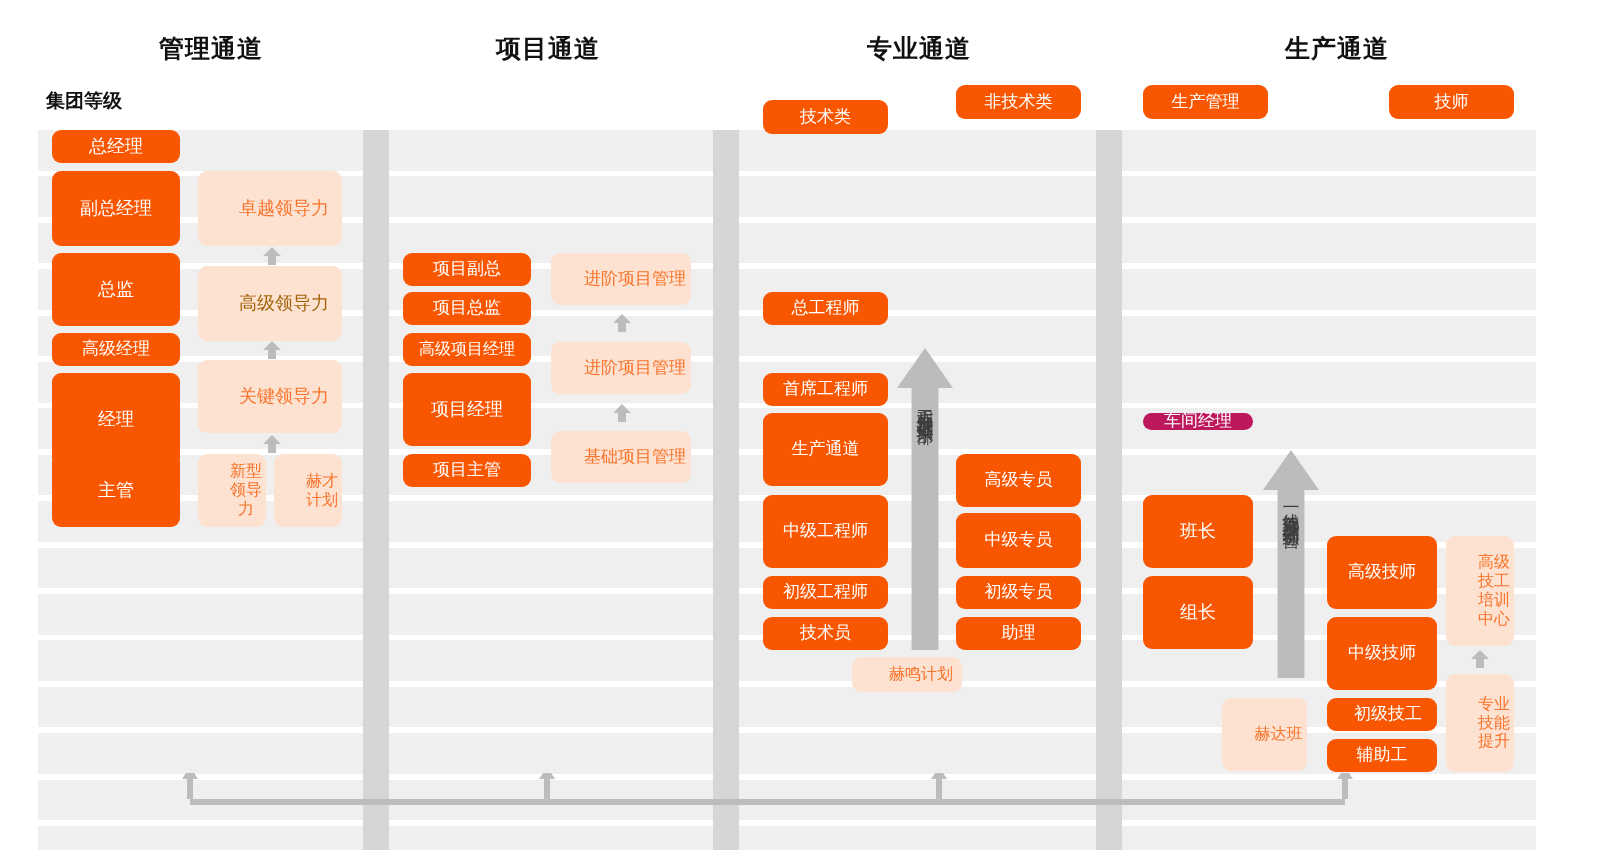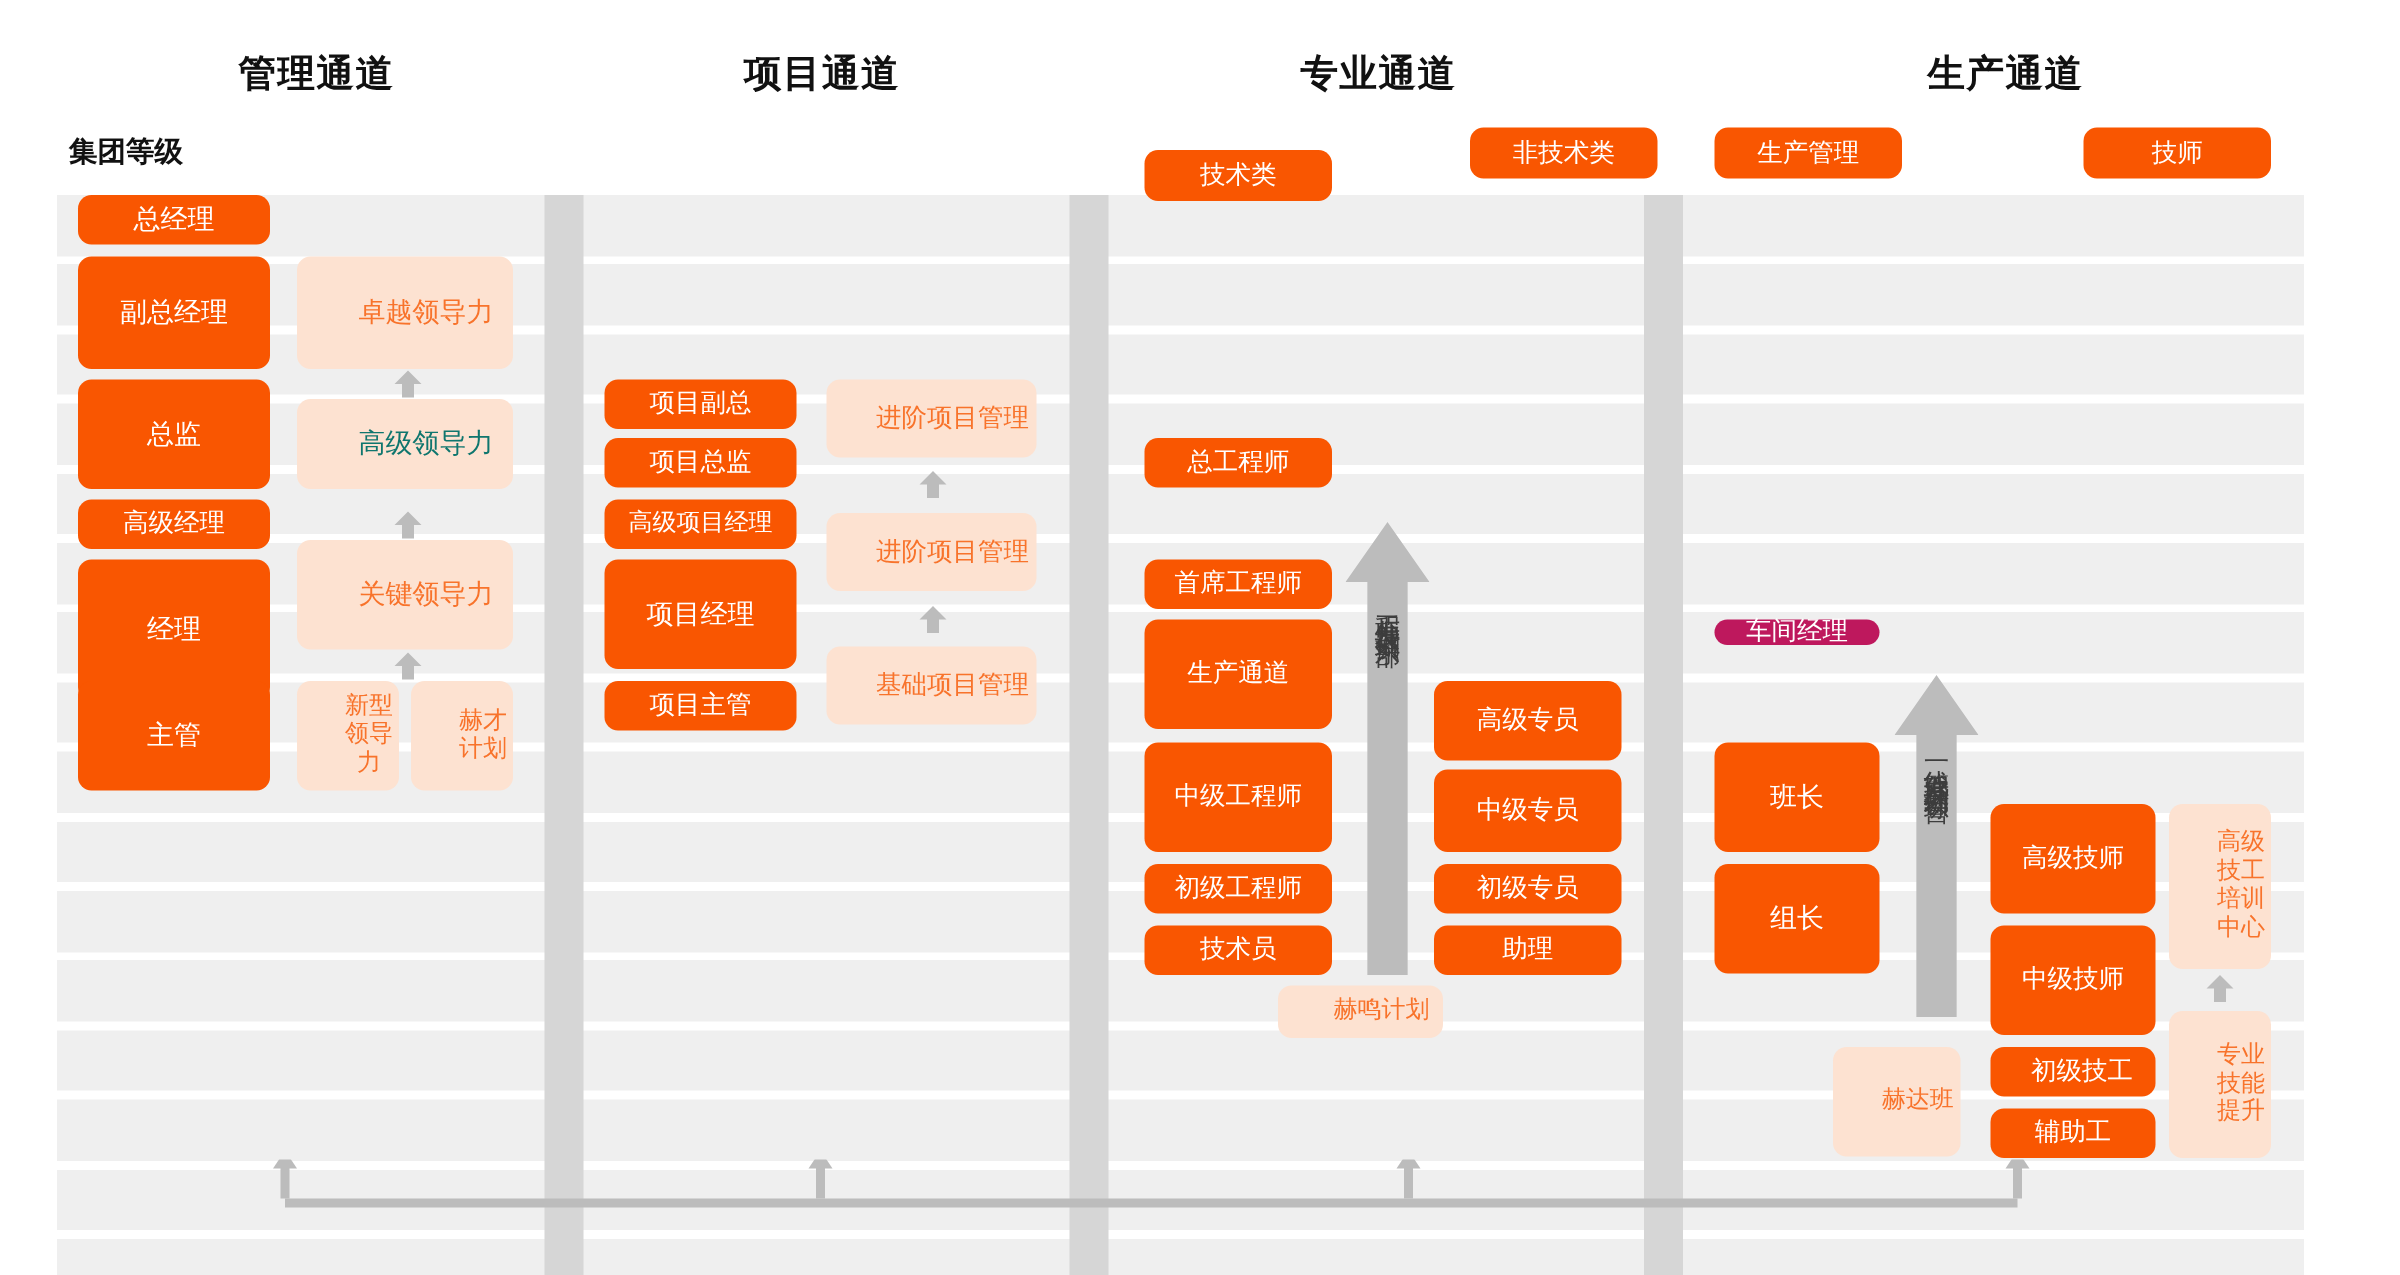--- a/index.html
+++ b/index.html
@@ -113,33 +113,33 @@
       <div class="col-sep" style="left: 1096px; width: 26px; top: 130px; height: 736.5px; background: rgb(214, 214, 214);"></div>
     </div>
   <div id="layer-headers">
       <div class="channel-title" style="left: 211px; top: 32px;">管理通道</div>
       <div class="channel-title" style="left: 548px; top: 32px;">项目通道</div>
       <div class="channel-title" style="left: 919px; top: 32px;">专业通道</div>
       <div class="channel-title" style="left: 1337px; top: 32px;">生产通道</div>
     </div>
   <div id="layer-subheaders">
       <div class="box solid" style="left: 763px; top: 100px; width: 125px; height: 34px; font-size: 17px; background: rgb(249, 86, 1);">技术类</div>
-      <div class="box solid" style="left: 956px; top: 85px; width: 125px; height: 34px; font-size: 17px; background: rgb(249, 86, 1); margin-left: 24px;">非技术类</div>
+      <div class="box solid" style="left: 956px; top: 85px; width: 125px; height: 34px; font-size: 17px; background: rgb(249, 86, 1);">非技术类</div>
       <div class="box solid" style="left: 1143px; top: 85px; width: 125px; height: 34px; font-size: 17px; background: rgb(249, 86, 1);">生产管理</div>
       <div class="box solid" style="left: 1389px; top: 85px; width: 125px; height: 34px; font-size: 17px; background: rgb(249, 86, 1);">技师</div>
     </div>
   <div id="layer-boxes">
       <div class="box solid" style="left: 52px; top: 130px; width: 128px; height: 33px; font-size: 18px; background: rgb(249, 86, 1); color: rgb(255, 255, 255);">总经理</div>
       <div class="box solid" style="left: 52px; top: 171px; width: 128px; height: 75px; font-size: 18px; background: rgb(249, 86, 1); color: rgb(255, 255, 255);">副总经理</div>
       <div class="box solid" style="left: 52px; top: 253px; width: 128px; height: 73px; font-size: 18px; background: rgb(249, 86, 1); color: rgb(255, 255, 255);">总监</div>
       <div class="box solid" style="left: 52px; top: 333px; width: 128px; height: 33px; font-size: 17px; background: rgb(249, 86, 1); color: rgb(255, 255, 255);">高级经理</div>
       <div class="box solid" style="left: 52px; top: 373px; width: 128px; height: 94px; font-size: 18px; background: rgb(249, 86, 1); color: rgb(255, 255, 255);">经理</div>
       <div class="box solid" style="left: 52px; top: 454px; width: 128px; height: 73px; font-size: 18px; background: rgb(249, 86, 1); color: rgb(255, 255, 255);">主管</div>
       <div class="box soft" style="left: 198px; top: 171px; width: 144px; height: 75px; font-size: 18px; background: rgb(253, 226, 209); color: rgb(248, 115, 43);">卓越领导力</div>
-      <div class="box soft" style="left: 198px; top: 266px; width: 144px; height: 60px; font-size: 18px; background: rgb(253, 226, 209); color: #0f766e;">高级领导力</div>
+      <div class="box soft" style="left: 198px; top: 266px; width: 144px; height: 75px; font-size: 18px; background: rgb(253, 226, 209); color: #a16207;">高级领导力</div>
       <div class="box soft" style="left: 198px; top: 360px; width: 144px; height: 73px; font-size: 18px; background: rgb(253, 226, 209); color: rgb(248, 115, 43);">关键领导力</div>
       <div class="box soft" style="left: 198px; top: 454px; width: 68px; height: 73px; font-size: 16px; background: rgb(253, 226, 209); color: rgb(248, 115, 43);">新型
 领导力</div>
       <div class="box soft" style="left: 274px; top: 454px; width: 68px; height: 73px; font-size: 16px; background: rgb(253, 226, 209); color: rgb(248, 115, 43);">赫才
 计划</div>
       <div class="box solid" style="left: 403px; top: 253px; width: 128px; height: 33px; font-size: 17px; background: rgb(249, 86, 1); color: rgb(255, 255, 255);">项目副总</div>
       <div class="box solid" style="left: 403px; top: 292px; width: 128px; height: 33px; font-size: 17px; background: rgb(249, 86, 1); color: rgb(255, 255, 255);">项目总监</div>
       <div class="box solid" style="left: 403px; top: 333px; width: 128px; height: 33px; font-size: 16px; background: rgb(249, 86, 1); color: rgb(255, 255, 255);">高级项目经理</div>
       <div class="box solid" style="left: 403px; top: 373px; width: 128px; height: 73px; font-size: 18px; background: rgb(249, 86, 1); color: rgb(255, 255, 255);">项目经理</div>
       <div class="box solid" style="left: 403px; top: 454px; width: 128px; height: 33px; font-size: 17px; background: rgb(249, 86, 1); color: rgb(255, 255, 255);">项目主管</div>

